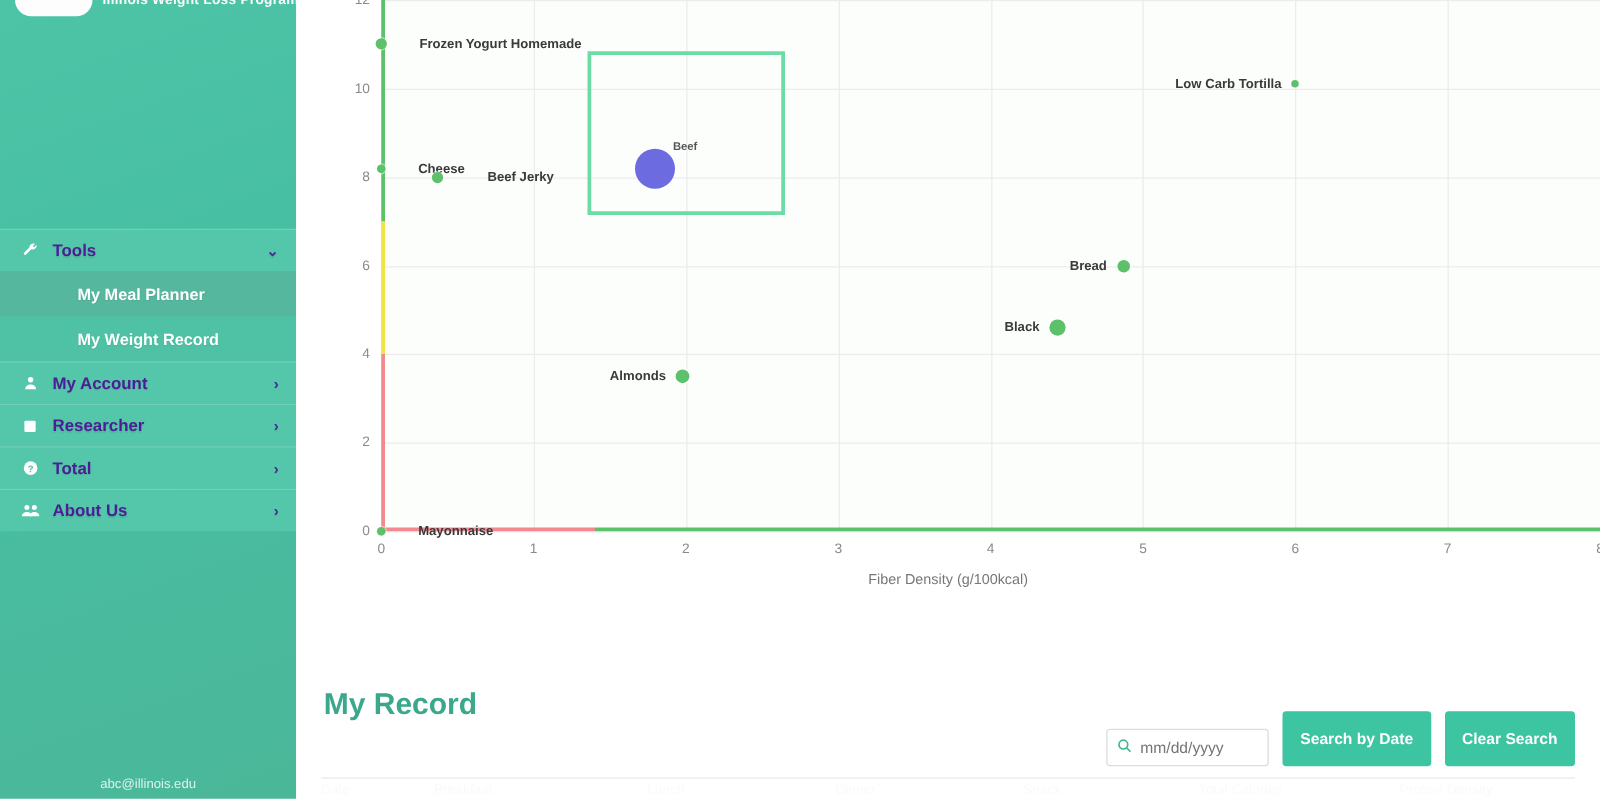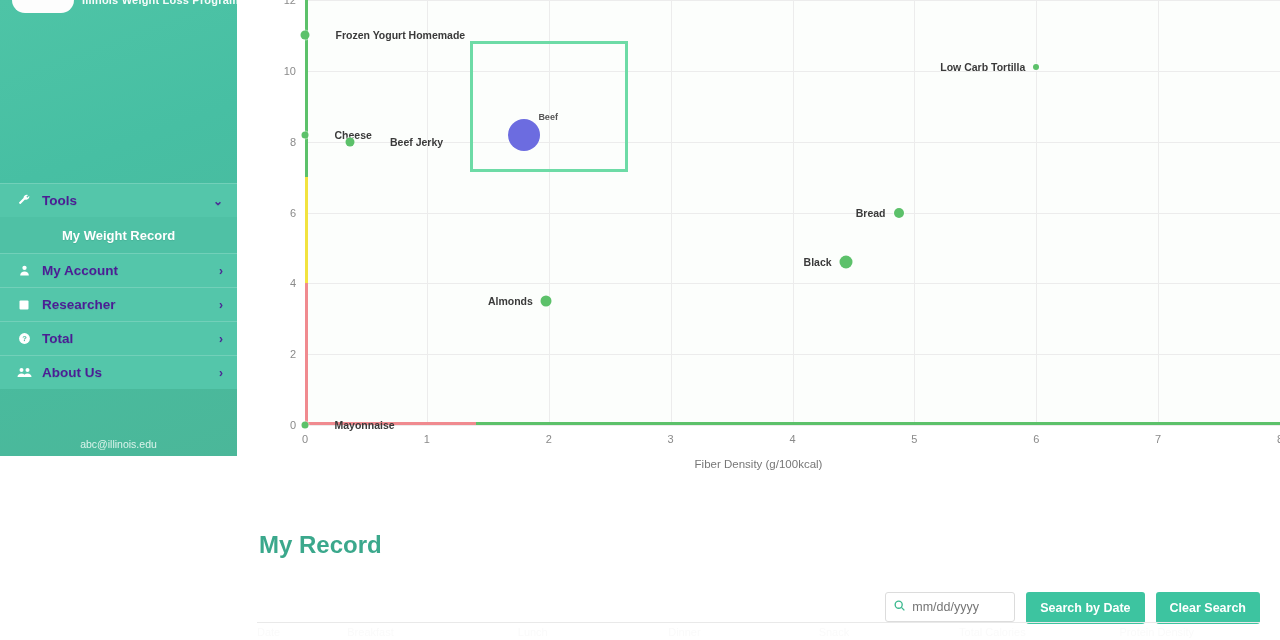--- a/index.html
+++ b/index.html
@@ -8,21 +8,21 @@
     font-family: "Liberation Sans", sans-serif;
     background:#ffffff;
     color:#333;
     -webkit-font-smoothing:antialiased;
   }
   #app { position:relative; width:1280px; height:640px; display:flex; }
 
   
   #sidebar {
     position:relative;
-    width:237px; height:456px;
+    width:237px; height:639px;
     background:linear-gradient(160deg,#4ec4a6 0%,#47bfa3 35%,#4bb799 100%);
     color:#fff;
     flex:0 0 237px;
     overflow:hidden;
   }
   .brand {
     position:absolute; top:-22px; left:0; width:237px;
     display:flex; align-items:center; gap:8px; padding:0 12px;
     height:44px;
   }
@@ -120,38 +120,38 @@
     position:absolute; font-size:9px; color:#555; font-weight:bold;
     transform:translate(0,-50%); white-space:nowrap;
   }
   .target-box {
     position:absolute; border:3px solid #6ddba6; background:transparent;
   }
 
   
   #record { position:absolute; left:0; bottom:0; width:1043px; height:110px; }
   .record-title {
-    position:absolute; left:22px; top:1px;
+    position:absolute; left:22px; top:20px;
     font-size:24px; font-weight:bold; color:#3ba88c;
   }
   .search-row {
-    position:absolute; right:20px; top:62px;
-    display:flex; align-items:flex-start; gap:11px;
+    position:absolute; right:20px; top:39px;
+    display:flex; align-items:flex-end; gap:11px;
   }
   .search-box {
     width:130px; height:30px; border:1px solid #dcdcdc; border-radius:3px;
     display:flex; align-items:center; padding:0 7px; gap:6px; background:#fff;
   }
   .search-box .mag { color:#3cb98f; font-size:13px; }
   .search-box input {
     border:none; outline:none; width:100%; font-size:12.5px; color:#555;
     font-family:"Liberation Sans", sans-serif; background:transparent;
   }
   .btn {
-    height:32px; border:none; border-radius:3px;
+    height:44px; border:none; border-radius:3px;
     background:#3dc4a0; color:#fff; font-size:12.5px; font-weight:bold;
     padding:0 14px; cursor:pointer;
     font-family:"Liberation Sans", sans-serif;
     white-space:nowrap;
   }
   .table-head {
     position:absolute; left:20px; right:20px; bottom:0; height:18px;
     display:flex; align-items:center; border-top:1px solid #e9e9e9;
     font-size:11px; color:#f2f2f2; overflow:hidden;
   }
@@ -174,20 +174,23 @@
       <div class="nav-item">
         <span class="ico">
           <svg width="13" height="13" viewBox="0 0 24 24" fill="#ffffff">
               <path d="M21 4.5a6 6 0 0 1-8.1 5.6L5.6 17.4a2 2 0 1 1-2.8-2.8l7.3-7.3A6 6 0 0 1 18.6 2l-3.2 3.2 1.8 1.8L20.4 3.8c.4.2.6.4.6.7z"></path>
             </svg>
         </span>
         <span class="label">Tools</span>
         <span class="chev">⌄</span>
       </div>
 
+      <div class="sub-item active">
+        <span>My Meal Planner</span>
+      </div>
       <div class="sub-item">
         <span>My Weight Record</span>
       </div>
 
       <div class="nav-item">
         <span class="ico">
           <svg width="13" height="13" viewBox="0 0 24 24" fill="#ffffff">
               <circle cx="12" cy="7" r="4"></circle>
               <path d="M4 21c0-4.4 3.6-7 8-7s8 2.6 8 7z"></path>
             </svg>

